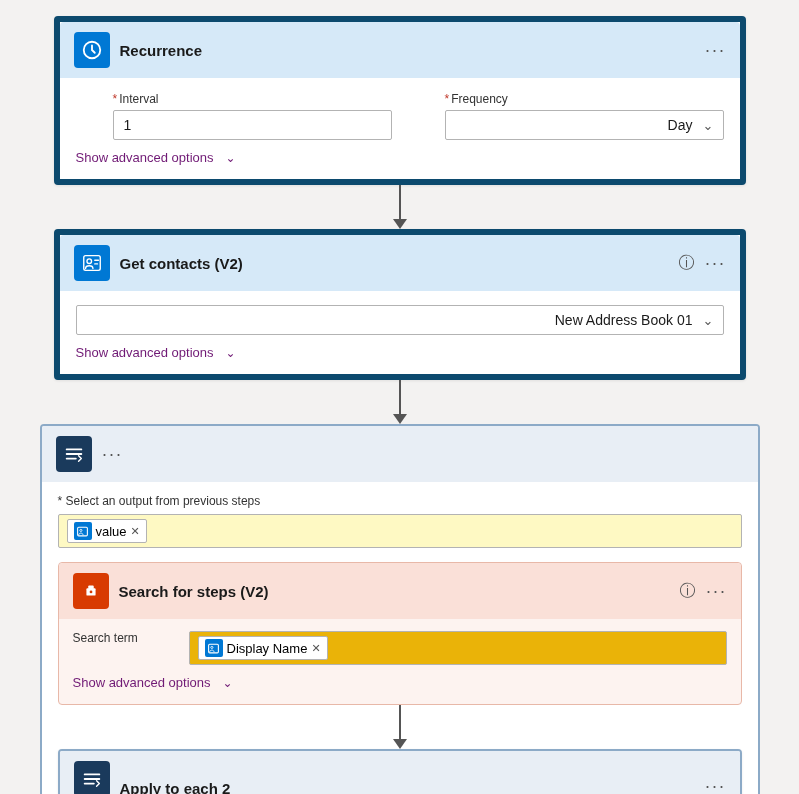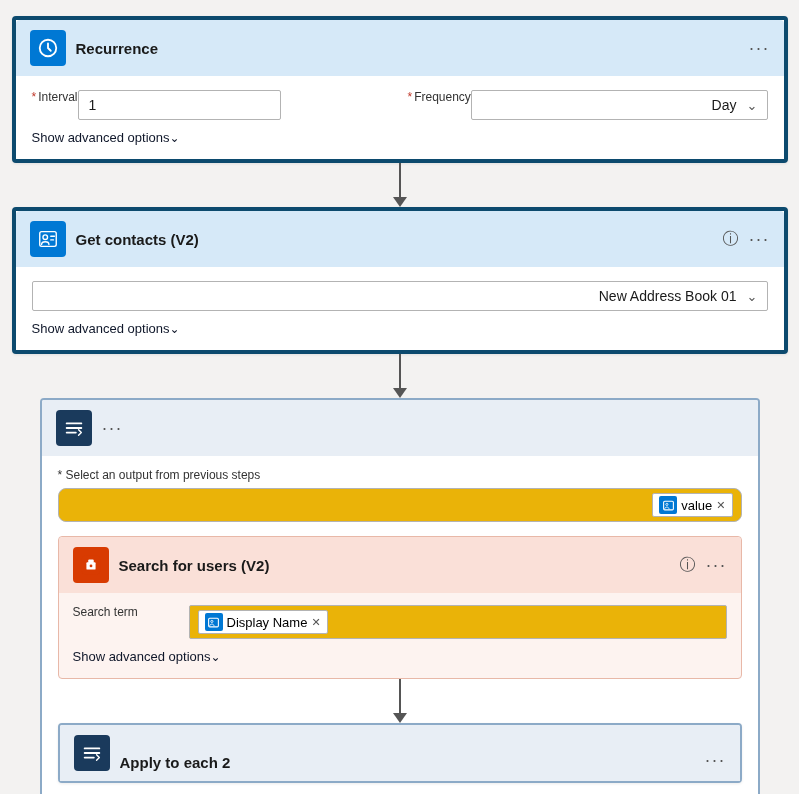--- a/index.html
+++ b/index.html
@@ -13,23 +13,23 @@
     .canvas {
       padding: 16px 30px;
       display: flex;
       flex-direction: column;
       align-items: center;
       gap: 0;
     }
     
     .card {
       background: #fff;
-      border: 4px solid #0c4a6e;
+      border: 6px solid #0c4a6e;
       border-radius: 4px;
-      width: 776px;
+      width: 692px;
       box-shadow: 0 1px 3px rgba(0,0,0,0.08);
     }
     .card-header {
       display: flex;
       align-items: center;
       background: #d6e9f8;
       border-radius: 4px 4px 0 0;
       padding: 10px 14px;
       gap: 10px;
       position: relative;
@@ -70,22 +70,23 @@
       padding: 14px 16px 14px 16px;
     }
     
     .field-row {
       display: flex;
       gap: 16px;
       margin-bottom: 10px;
     }
     .field-group {
       display: flex;
-      flex-direction: row;
+      flex-direction: column;
       flex: 1;
+      margin-left: 37px;
     }
     .field-label {
       font-size: 12px;
       color: #333;
       margin-bottom: 4px;
     }
     .required-star {
       color: #c0392b;
       margin-right: 2px;
     }
@@ -116,26 +117,26 @@
     .select-chevron {
       position: absolute;
       right: 10px;
       top: 50%;
       transform: translateY(-50%);
       color: #555;
       pointer-events: none;
       font-size: 13px;
     }
     .show-advanced {
-      color: #0f172a;
+      color: #701a75;
       font-size: 13px;
       cursor: pointer;
       display: flex;
       align-items: center;
-      gap: 0;
+      gap: 12px;
       margin-top: 4px;
     }
     .show-advanced .chevron-down {
       font-size: 12px;
     }
     
     .arrow-connector {
       display: flex;
       flex-direction: column;
       align-items: center;
@@ -168,28 +169,27 @@
     .apply-card-body {
       padding: 12px 16px 16px;
     }
     .output-label {
       font-size: 12px;
       color: #333;
       margin-bottom: 6px;
     }
     .tag-input {
       border: 1px solid #b3b3b3;
-      border-radius: 8px;
+      border-radius: 2px;
       padding: 4px 8px;
       display: flex;
       align-items: center;
       gap: 6px;
-      background: #eab308;
+      background: #fef9c3;
       min-height: 34px;
-      justify-content: flex-end;
     }
     .tag {
       background: #fff;
       border: 1px solid #b3b3b3;
       border-radius: 2px;
       padding: 2px 6px;
       font-size: 13px;
       display: flex;
       align-items: center;
       gap: 4px;
@@ -356,21 +356,21 @@
       <div class="inner-card">
         <div class="card-header">
           <div class="icon-wrap" style="background:#d83b01;">
             <svg width="22" height="22" viewBox="0 0 24 24" fill="none">
               <rect x="2" y="2" width="20" height="20" rx="4" fill="#d83b01"></rect>
               <rect x="7" y="9" width="10" height="8" rx="1" fill="white"></rect>
               <rect x="9" y="6" width="6" height="4" rx="1" fill="white"></rect>
               <circle cx="12" cy="13" r="1.5" fill="#d83b01"></circle>
             </svg>
           </div>
-          <span class="title">Search for users (V2)</span>
+          <span class="title">Search for steps (V2)</span>
           <div class="header-actions">
             <span class="help-icon">ⓘ</span>
             <span class="three-dots">···</span>
           </div>
         </div>
         <div class="inner-card-body">
           <div class="field-row">
             <div style="min-width:100px; display:flex; align-items:flex-start;">
               <span class="field-label">Search term</span>
             </div>

